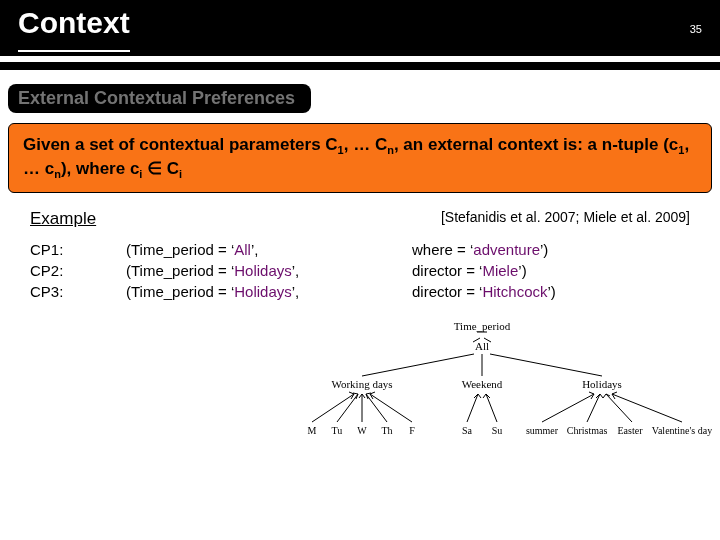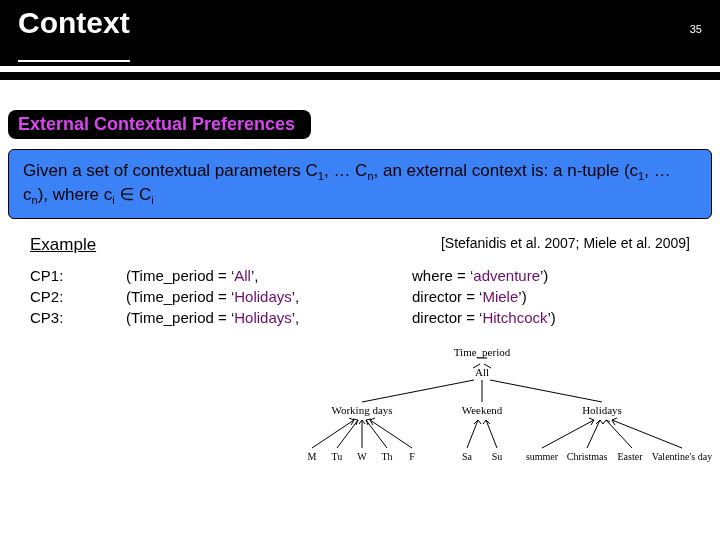--- a/index.html
+++ b/index.html
@@ -16,57 +16,57 @@
     color: #fff;
     padding: 6px 18px 4px 18px;
     display: flex;
     justify-content: space-between;
     align-items: baseline;
   }
   .title-band h1 {
     font-size: 30px;
     font-weight: 700;
     border-bottom: 2px solid #fff;
-    padding-bottom: 20px;
+    padding-bottom: 10px;
     flex: 0 0 auto;
   }
   .title-band .page-no {
     font-size: 11px;
     font-weight: 400;
   }
   .title-gap {
     height: 6px;
     background: #fff;
   }
   .title-line2 {
     height: 8px;
     background: #000;
   }
   .content {
     padding: 14px 8px 0 8px;
   }
   .pill {
     display: inline-block;
     background: #000;
-    color: #d946ef;
+    color: #737373;
     font-size: 18px;
     font-weight: 600;
     padding: 4px 16px 4px 10px;
     border-radius: 8px;
     margin-bottom: 10px;
-    margin-top: 16px;
   }
   .def-box {
     border: 1.5px solid #000;
     border-radius: 6px;
     padding: 10px 14px;
     font-size: 17px;
     line-height: 1.35;
     margin-bottom: 16px;
-    background: #3b82f6;
+    background: #f97316;
+    font-weight: bold;
   }
   .def-box sub { font-size: 11px; }
   .row-ex {
     display: flex;
     justify-content: space-between;
     padding: 0 22px 10px 22px;
   }
   .example-h {
     font-size: 17px;
     font-weight: 400;

